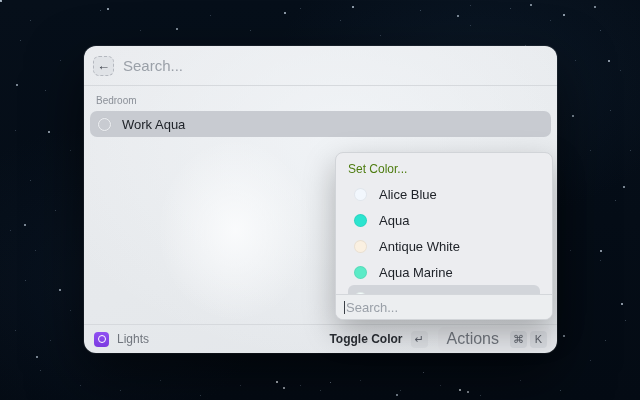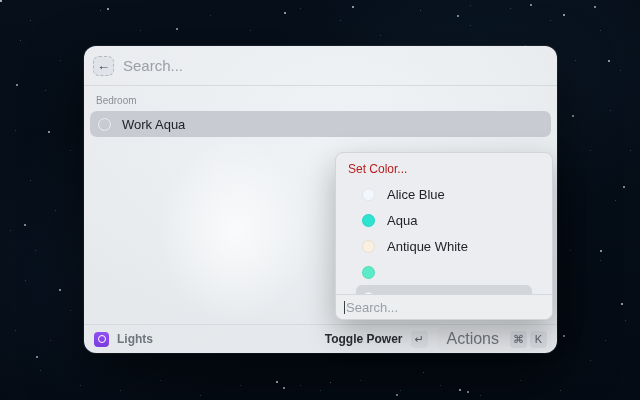--- a/index.html
+++ b/index.html
@@ -86,21 +86,21 @@
     width:13px; height:13px; border-radius:50%;
     border:1.5px solid #eef0f3; box-shadow:0 0 0 .5px rgba(0,0,0,.04);
   }
   .row-label { margin-left:11px; font-size:13px; font-weight:500; color:#20242a; }
 
   .win-footer {
     position:absolute; left:0; right:0; bottom:0; height:29px;
     border-top:1px solid #d6d9dd;
     display:flex; align-items:center; padding:0 6px 0 6px;
   }
-  .app-chip { display:flex; align-items:center; cursor:pointer; padding:2px 4px; border-radius:6px;font-weight:bold; }
+  .app-chip { display:flex; align-items:center; cursor:pointer; padding:2px 4px; border-radius:6px; }
   .app-icon {
     width:15px; height:15px; border-radius:4px; background:linear-gradient(180deg,#9050f2,#7c3be0);
     display:flex; align-items:center; justify-content:center;
   }
   .app-icon-ring { width:8px; height:8px; border:1.5px solid #ffffff; border-radius:50%; }
   .app-name { margin-left:8px; font-size:12px; color:#70757d; }
 
   .footer-right { margin-left:auto; display:flex; align-items:center; }
   .primary-label { font-size:12px; font-weight:700; color:#2a2e34; margin-right:8px; }
   .key-badge {
@@ -116,22 +116,22 @@
   .actions-label { font-size:16px; color:#70757d; margin-right:8px; }
   .actions-pill .key-badge { background:#d5d8dd; margin-left:3px; }
 
   
   .popup {
     position:absolute; left:335px; top:152px; width:218px; height:168px;
     border-radius:8px; background:#ecedf0; border:1px solid #d1d4d8;
     box-shadow:0 12px 32px rgba(0,0,0,.28);
     overflow:hidden; display:flex; flex-direction:column;
   }
-  .popup-title { padding:9px 12px 5px 12px; font-size:12px; color:#b91c1c; }
-  .popup-list { flex:1; overflow:hidden; padding:0 20px; }
+  .popup-title { padding:9px 12px 5px 12px; font-size:12px; color:#4d7c0f; }
+  .popup-list { flex:1; overflow:hidden; padding:0 12px; }
   .color-row {
     height:26px; border-radius:6px; display:flex; align-items:center;
     padding:0 6px; cursor:pointer;
   }
   .color-row.selected { background:#d2d5da; }
   .color-dot {
     width:13px; height:13px; border-radius:50%;
     box-shadow:inset 0 0 0 1px rgba(0,0,0,.07);
   }
   .color-label { margin-left:12px; font-size:13px; font-weight:500; color:#20242a; }
@@ -172,21 +172,21 @@
     </div>
 
     <div class="win-footer">
       <div class="app-chip">
         <div class="app-icon">
           <div class="app-icon-ring"></div>
         </div>
         <span class="app-name">Lights</span>
       </div>
       <div class="footer-right">
-        <span class="primary-label">Toggle Power</span>
+        <span class="primary-label">Toggle Color</span>
         <span class="key-badge">
           <span>↵</span>
         </span>
         <span class="footer-sep"></span>
         <div class="actions-pill">
           <span class="actions-label">Actions</span>
           <span class="key-badge">
             <span>⌘</span>
           </span>
           <span class="key-badge">
@@ -207,20 +207,21 @@
         <div class="color-row">
           <span class="color-dot" style="background: rgb(44, 228, 207);"></span>
           <span class="color-label">Aqua</span>
         </div>
         <div class="color-row">
           <span class="color-dot" style="background: rgb(250, 240, 225);"></span>
           <span class="color-label">Antique White</span>
         </div>
         <div class="color-row">
           <span class="color-dot" style="background: rgb(92, 235, 199);"></span>
+          <span class="color-label">Aqua Marine</span>
         </div>
         <div class="color-row selected">
           <span class="color-dot" style="background: rgb(242, 251, 250);"></span>
           <span class="color-label">Azure</span>
         </div>
       </div>
     <div class="popup-search">
       <span class="caret"></span>
       <span class="popup-search-text">Search...</span>
     </div>

